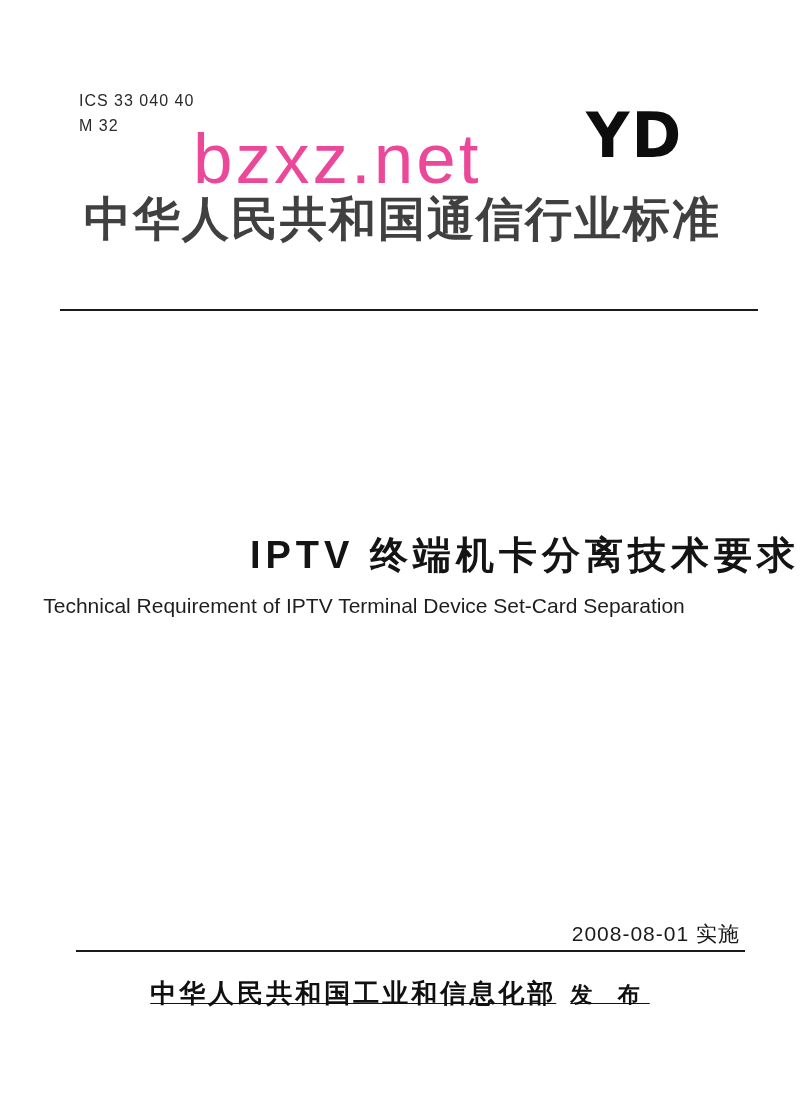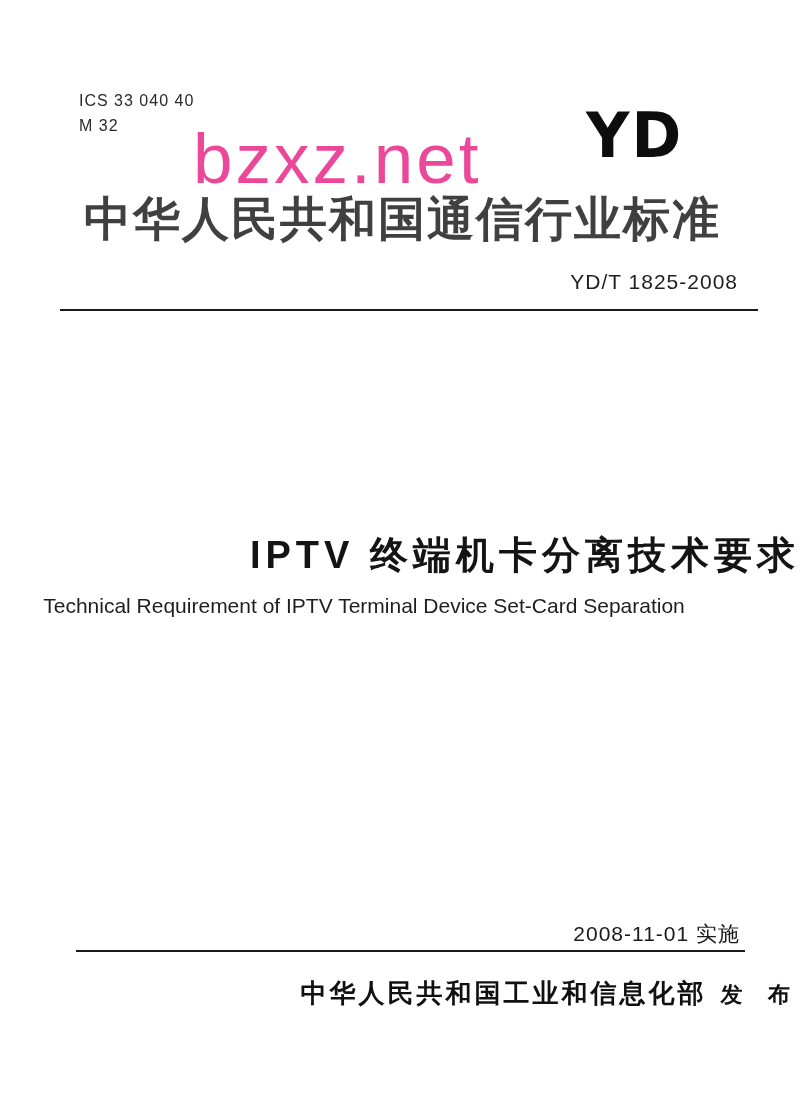--- a/index.html
+++ b/index.html
@@ -142,23 +142,24 @@
     height: 2px;
     background: #1a1a1a;
   }
 
   
   .publisher-line {
     position: absolute;
     left: 0;
     width: 800px;
     top: 976px;
-    text-align: right;
+    text-align: center;
     white-space: nowrap;
     color: #101010;
+    text-decoration: underline;
   }
   .publisher-name {
     font-size: 26px;
     font-weight: bold;
     letter-spacing: 3px;
     font-family: "Liberation Serif", serif;
   }
   .publisher-suffix {
     font-size: 22px;
     font-weight: bold;
@@ -176,28 +177,27 @@
 
   <div class="ics-block">
     <div>ICS 33 040 40</div>
     <div>M 32</div>
   </div>
 
   <div class="yd-logo">YD</div>
 
   <div class="std-title">中华人民共和国通信行业标准</div>
 
-  <div class="std-number">YD/T 1825-2008</div>
 
   <div class="rule-top"></div>
 
   <div class="subject-cn">IPTV 终端机卡分离技术要求</div>
   <div class="subject-en">Technical Requirement of IPTV Terminal Device Set-Card Separation</div>
 
-  <div class="date-impl">2008-11-01 实施</div>
+  <div class="date-impl">2008-08-01 实施</div>
 
   <div class="rule-bottom"></div>
 
   <div class="publisher-line">
     <span class="publisher-name">中华人民共和国工业和信息化部</span><span class="publisher-suffix">发 布</span>
   </div>
 
 </div>
 
 </body></html>

